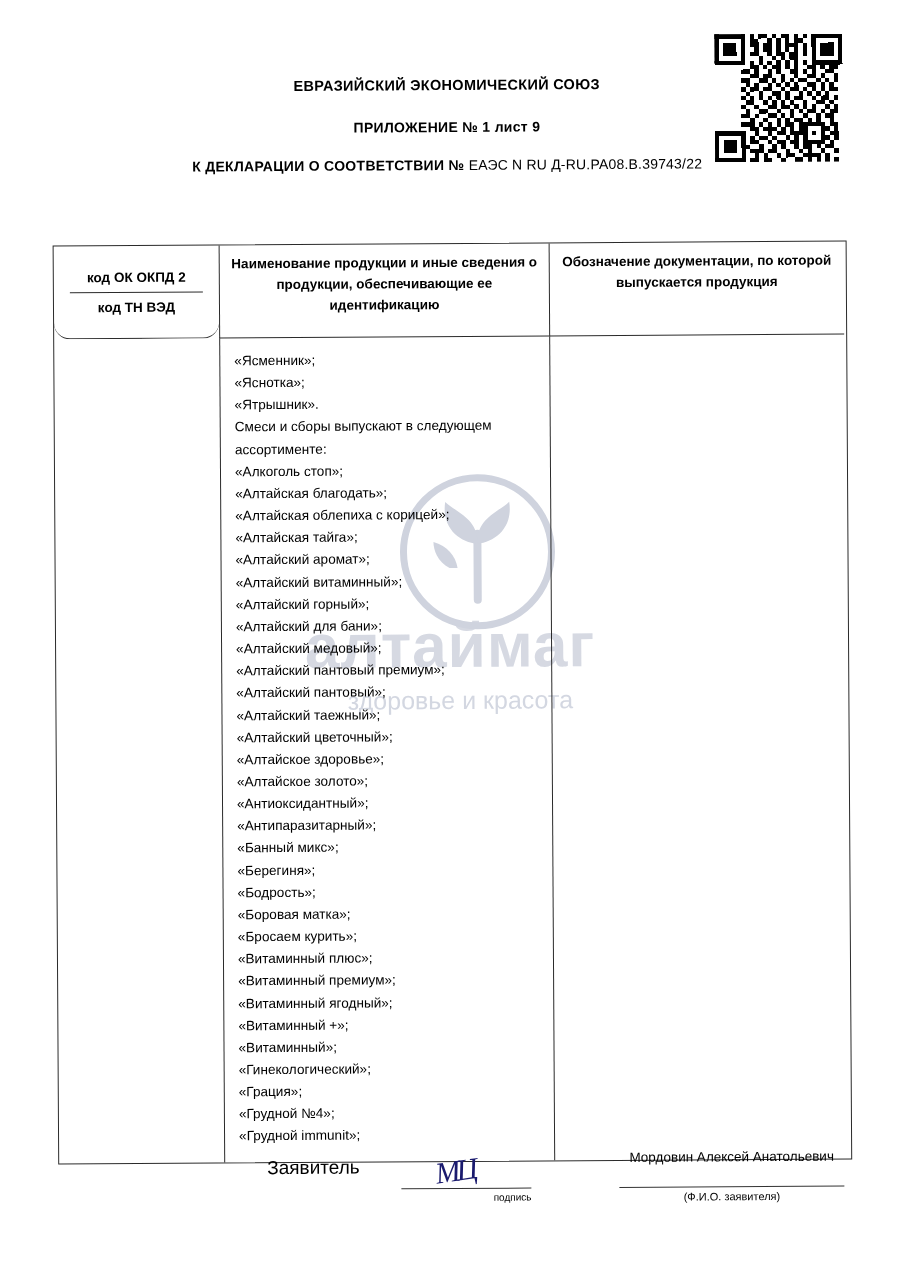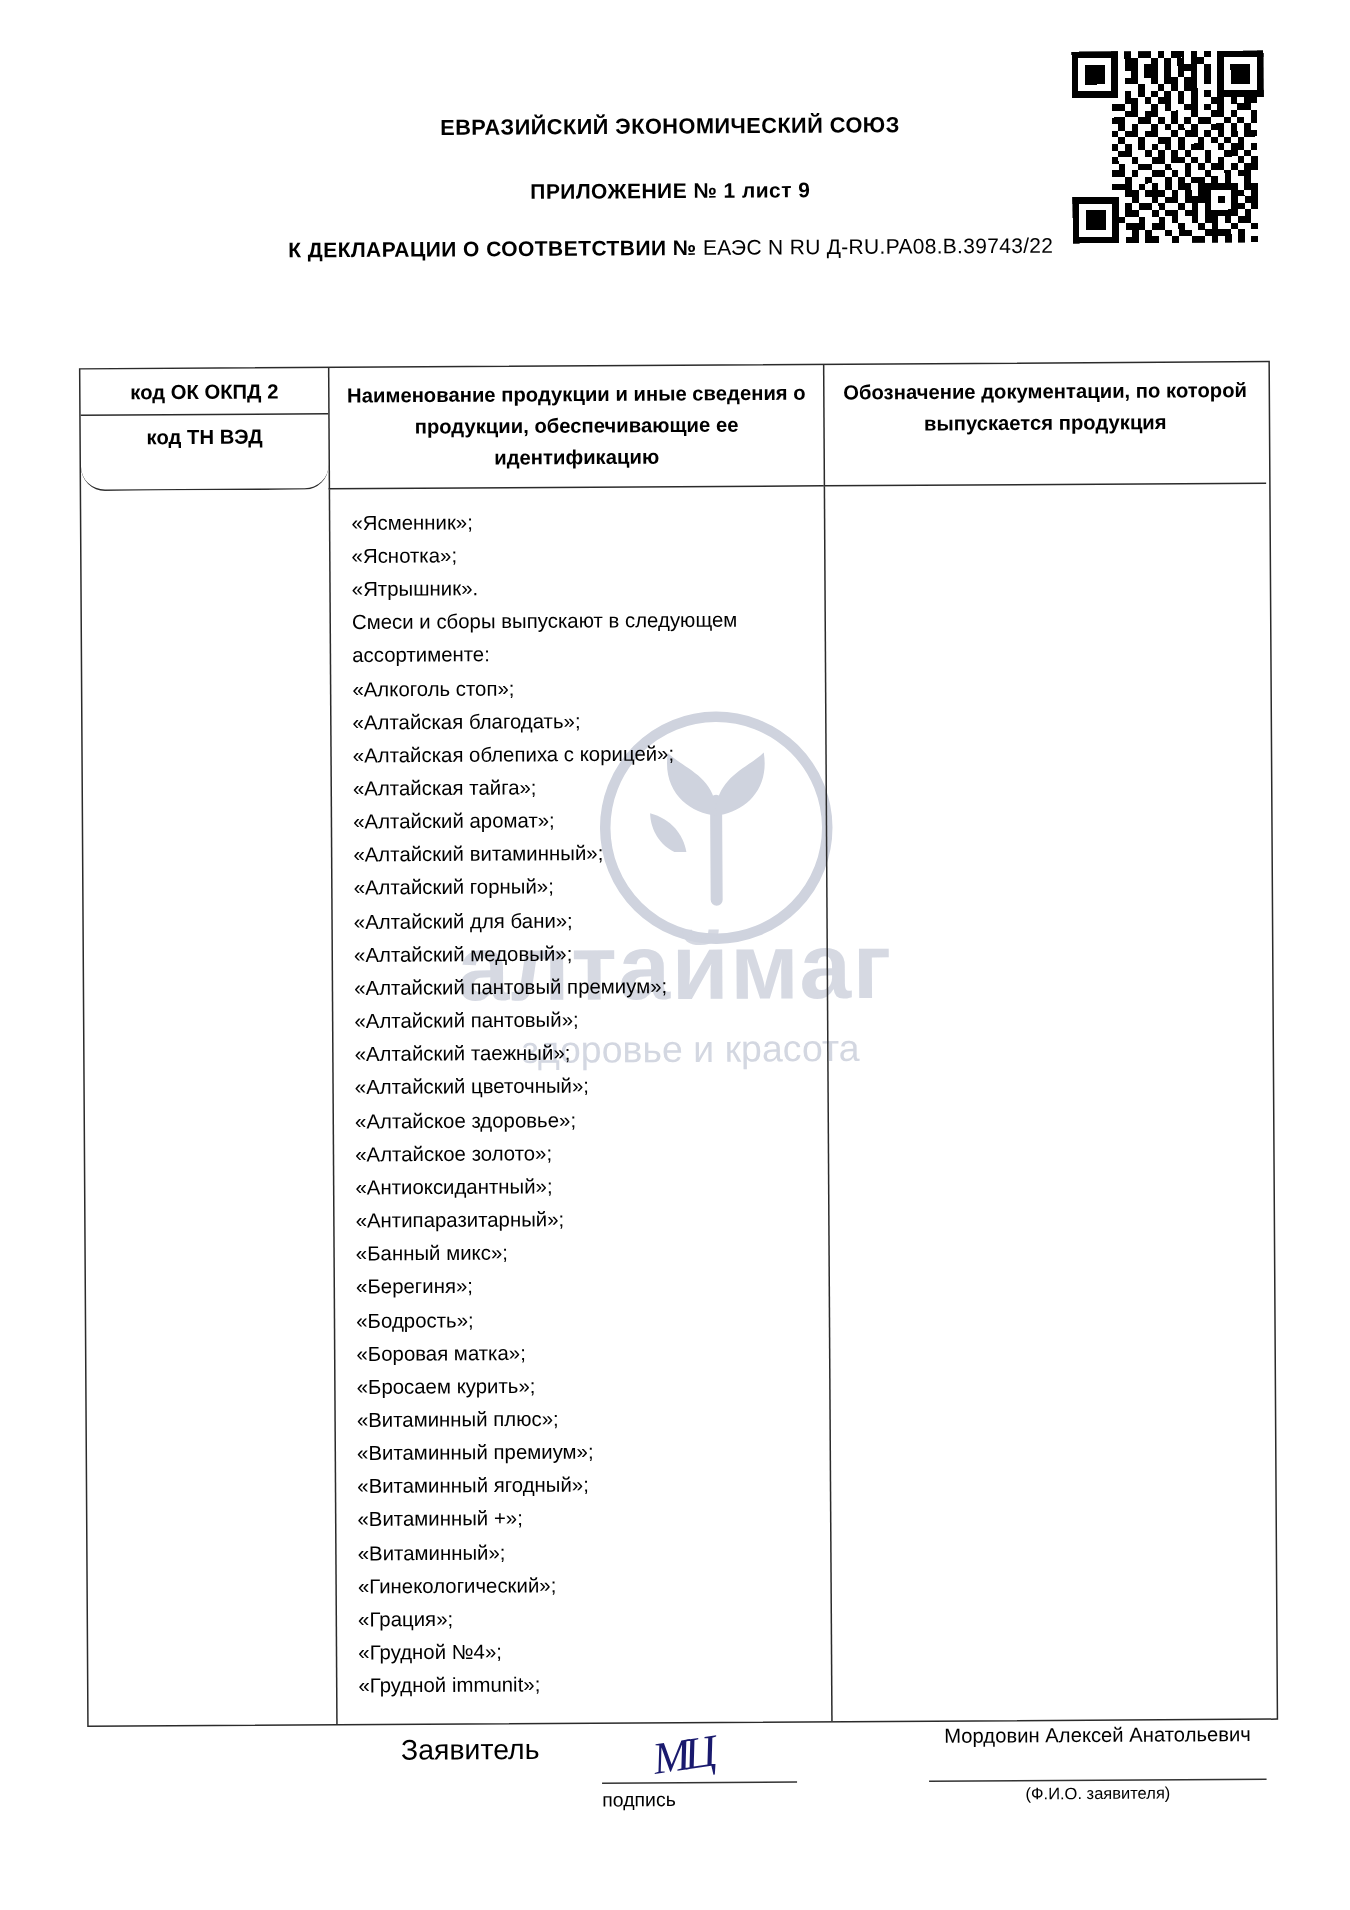--- a/index.html
+++ b/index.html
@@ -112,21 +112,21 @@
   .row { display: flex; }
   .c1 { width: 165px; box-sizing: border-box; }
   .c2 { width: 330px; box-sizing: border-box; }
   .c3 { width: 295px; box-sizing: border-box; }
 
   .head .c1, .head .c2, .head .c3 {
     border-bottom: 1px solid #2b2b2b;
   }
   .head .c2, .head .c3 { border-left: 1px solid #2b2b2b; }
 
-  .head .c1 { padding: 0; border-radius: 16px; }
+  .head .c1 { padding: 16px; border-radius: 16px; }
   .hd-a, .hd-b {
     font-weight: bold;
     font-size: 13.5px;
     text-align: center;
     padding: 8px 4px 7px;
   }
   .hd-a { border-bottom: 1px solid #2b2b2b; }
   .hd-b { padding-top: 7px; }
 
   .head .c2 {
@@ -167,22 +167,22 @@
     left: 398px;
     top: 40px;
     width: 130px;
     border-bottom: 1px solid #333;
   }
   .sig-caption {
     position: absolute;
     left: 398px;
     top: 44px;
     width: 130px;
-    text-align: left;
-    font-size: 13px;
+    text-align: right;
+    font-size: 10px;
   }
   .signature {
     position: absolute;
     left: 432px;
     top: 6px;
     font-family: "Liberation Serif", serif;
     font-size: 30px;
     font-style: italic;
     color: #1a1a6e;
     transform: rotate(-8deg);

